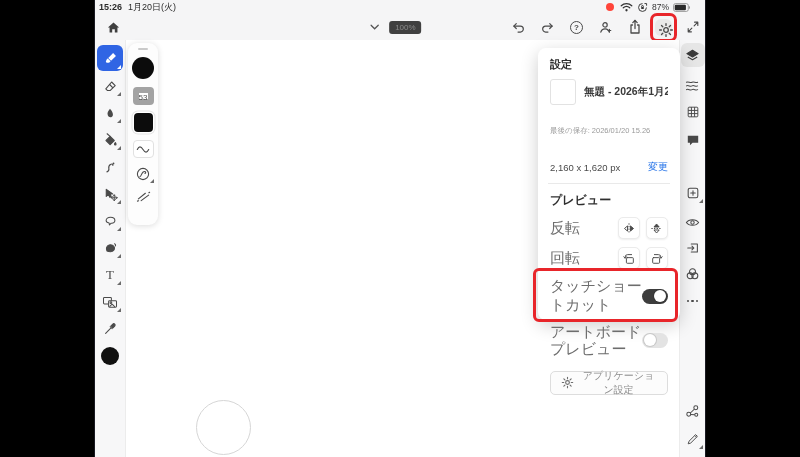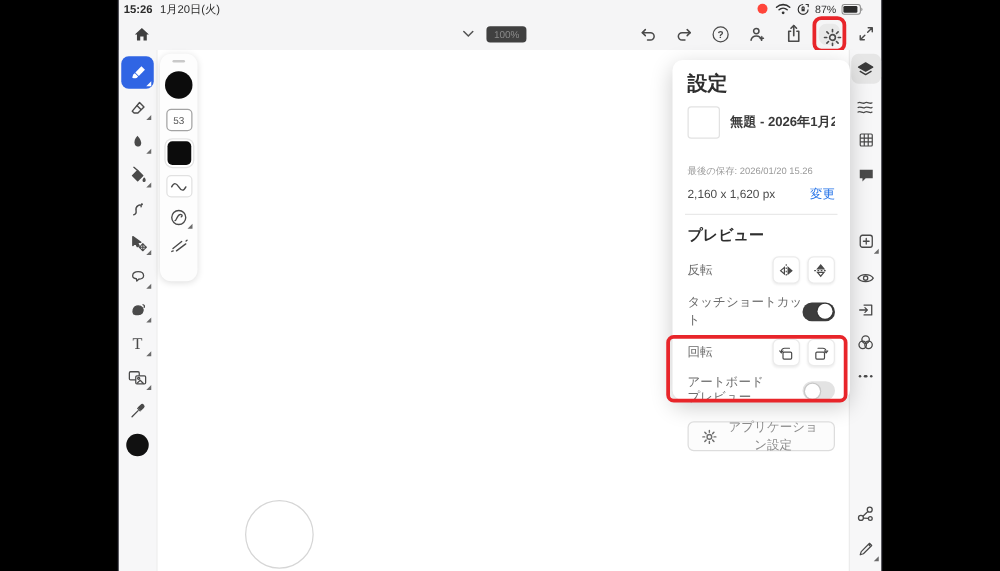--- a/index.html
+++ b/index.html
@@ -39,45 +39,45 @@
   .sub-tri{position:absolute;right:2px;bottom:2px;width:0;height:0;border-left:4px solid transparent;border-bottom:4px solid #6b6b6b;}
   .tool.selected .sub-tri{border-bottom-color:#fff;}
   .color-dot{width:18px;height:18px;border-radius:50%;background:#111;}
   .tool-t{font-size:13px;color:#4a4a4a;font-family:"Liberation Serif","DejaVu Serif",serif;}
 
   
   .options-panel{position:absolute;left:33px;top:43px;width:30px;height:182px;background:#fdfdfd;border-radius:9px;box-shadow:0 1px 6px rgba(0,0,0,.14);display:flex;flex-direction:column;align-items:center;padding-top:5px;}
   .drag-handle{width:10px;height:2px;border-radius:1px;background:#c9c9c9;margin-bottom:7px;}
   .opt{margin-bottom:8px;display:grid;place-items:center;position:relative;}
   .size-dot{width:22px;height:22px;border-radius:50%;background:#0c0c0c;}
-  .value-badge{width:21px;height:18px;border:1px solid #a3a3a3;border-radius:4px;background:#fff;display:grid;place-items:center;font-size:8px;color:#555;}
+  .value-badge{width:21px;height:18px;border:6px solid #a3a3a3;border-radius:4px;background:#fff;display:grid;place-items:center;font-size:8px;color:#555;}
   .swatch{width:19px;height:19px;background:#0c0c0c;border-radius:4px;box-shadow:0 0 0 1.5px #fff,0 0 0 2.5px #e3e3e3;}
   .squiggle-btn{width:21px;height:18px;border:1px solid #e1e1e1;border-radius:4px;background:#fff;display:grid;place-items:center;}
 
   
   .right-toolbar{position:absolute;right:0;top:40px;bottom:0;width:25px;background:#f7f7f8;}
   .rtool{position:absolute;left:50%;transform:translate(-50%,-50%);width:24px;height:24px;display:grid;place-items:center;color:#4a4a4a;position:absolute;}
   .rtool.selected{background:#e6e6e6;border-radius:6px;}
   .dots{display:flex;gap:2px;}
   .dots i{width:2.6px;height:2.6px;background:#4a4a4a;border-radius:50%;}
 
   
   .settings-panel{position:absolute;left:443px;top:48px;width:142px;height:272px;background:#fff;border-radius:8px;box-shadow:0 5px 18px rgba(0,0,0,.20);padding:9px 12px;font-size:10.5px;color:#444;}
-  .sp-title{font-size:16px;font-weight:bold;color:#2e2e2e;}
+  .sp-title{font-size:11px;font-weight:bold;color:#2e2e2e;}
   .doc-row{display:flex;align-items:center;gap:8px;margin-top:7px;}
   .doc-thumb{width:26px;height:26px;background:#fff;border:1px solid #e2e2e2;border-radius:3px;flex:none;}
   .doc-name{font-size:10.5px;font-weight:bold;color:#3a3a3a;white-space:nowrap;overflow:hidden;}
   .saved{font-size:7.5px;color:#9a9a9a;margin-top:21px;}
-  .dims-row{display:flex;justify-content:space-between;align-items:center;margin-top:6px;}
+  .dims-row{display:flex;justify-content:space-between;align-items:center;margin-top:24px;}
   .dims{font-size:9.5px;color:#4a4a4a;}
   .change-link{font-size:10px;color:#2573e8;}
   .divider{height:1px;background:#e9e9e9;margin:9px -2px 8px;}
   .sec-title{font-size:12px;font-weight:bold;color:#2e2e2e;}
   .ctl-row{display:flex;justify-content:space-between;align-items:center;margin-top:8px;min-height:22px;}
-  .ctl-label{color:#6d6d6d;font-size:10px;}
+  .ctl-label{color:#6d6d6d;font-size:15px;}
   .btn-pair{display:flex;gap:6px;}
   .sq-btn{width:22px;height:22px;background:#fff;border:1px solid #ebebeb;border-radius:5px;box-shadow:0 1px 2px rgba(0,0,0,.07);display:grid;place-items:center;color:#4a4a4a;}
   .toggle{width:26px;height:15px;border-radius:8px;background:#e3e3e3;position:relative;flex:none;}
   .toggle .knob{position:absolute;top:1.5px;left:2px;width:12px;height:12px;border-radius:50%;background:#fff;box-shadow:0 0 0 1px rgba(0,0,0,.12);}
   .toggle.on{background:#3d3d3d;}
   .toggle.on .knob{left:auto;right:2px;}
   .two-line{line-height:1.15;}
   .app-settings-row{display:flex;justify-content:center;margin-top:13px;}
   .app-settings-btn{display:flex;align-items:center;gap:6px;border:1px solid #ddd;background:#fcfcfc;border-radius:5px;height:24px;padding:0 10px;color:#8c8c8c;font-size:10px;}
   .red-frame{position:absolute;border:3px solid #e8252a;border-radius:6px;pointer-events:none;}
@@ -455,26 +455,20 @@
               <svg width="14" height="13" viewBox="0 0 16 15" fill="none" stroke="#4a4a4a" stroke-width="1.1">
                   <path d="M4.5 5.8 L7.5 2.3 L10.5 5.8 Z" fill="#4a4a4a"></path>
                   <path d="M4.5 9.2 L7.5 12.7 L10.5 9.2 Z"></path>
                   <path d="M1.5 7.5 H13.5" stroke-dasharray="1.6 1.4"></path>
                 </svg>
             </span>
           </span>
         </span>
       </div>
       <div class="ctl-row">
-        <span class="ctl-label">タッチショートカット</span>
-        <span class="toggle on">
-            <span class="knob"></span>
-          </span>
-      </div>
-      <div class="ctl-row">
         <span class="ctl-label">回転</span>
         <span class="btn-pair">
           <span class="sq-btn">
             <span>
               <svg width="14" height="13" viewBox="0 0 16 15" fill="none" stroke="#4a4a4a" stroke-width="1.1" stroke-linecap="round" stroke-linejoin="round">
                   <rect x="5" y="6.5" width="8" height="6.5" rx="1"></rect>
                   <path d="M11 3 H6.5 a3 3 0 0 0 -3 3 v.8"></path>
                   <path d="M2 5.5 L3.5 7.2 L5 5.5"></path>
                 </svg>
             </span>
@@ -484,20 +478,26 @@
               <svg width="14" height="13" viewBox="0 0 16 15" fill="none" stroke="#4a4a4a" stroke-width="1.1" stroke-linecap="round" stroke-linejoin="round">
                   <rect x="3" y="6.5" width="8" height="6.5" rx="1"></rect>
                   <path d="M5 3 H9.5 a3 3 0 0 1 3 3 v.8"></path>
                   <path d="M14 5.5 L12.5 7.2 L11 5.5"></path>
                 </svg>
             </span>
           </span>
         </span>
       </div>
       <div class="ctl-row">
+        <span class="ctl-label">タッチショートカット</span>
+        <span class="toggle on">
+            <span class="knob"></span>
+          </span>
+      </div>
+      <div class="ctl-row">
         <span class="ctl-label two-line">
           <span>アートボード</span><br>
           <span>プレビュー</span>
         </span>
         <span class="toggle">
             <span class="knob"></span>
           </span>
       </div>
       <div class="app-settings-row">
         <button class="app-settings-btn">

